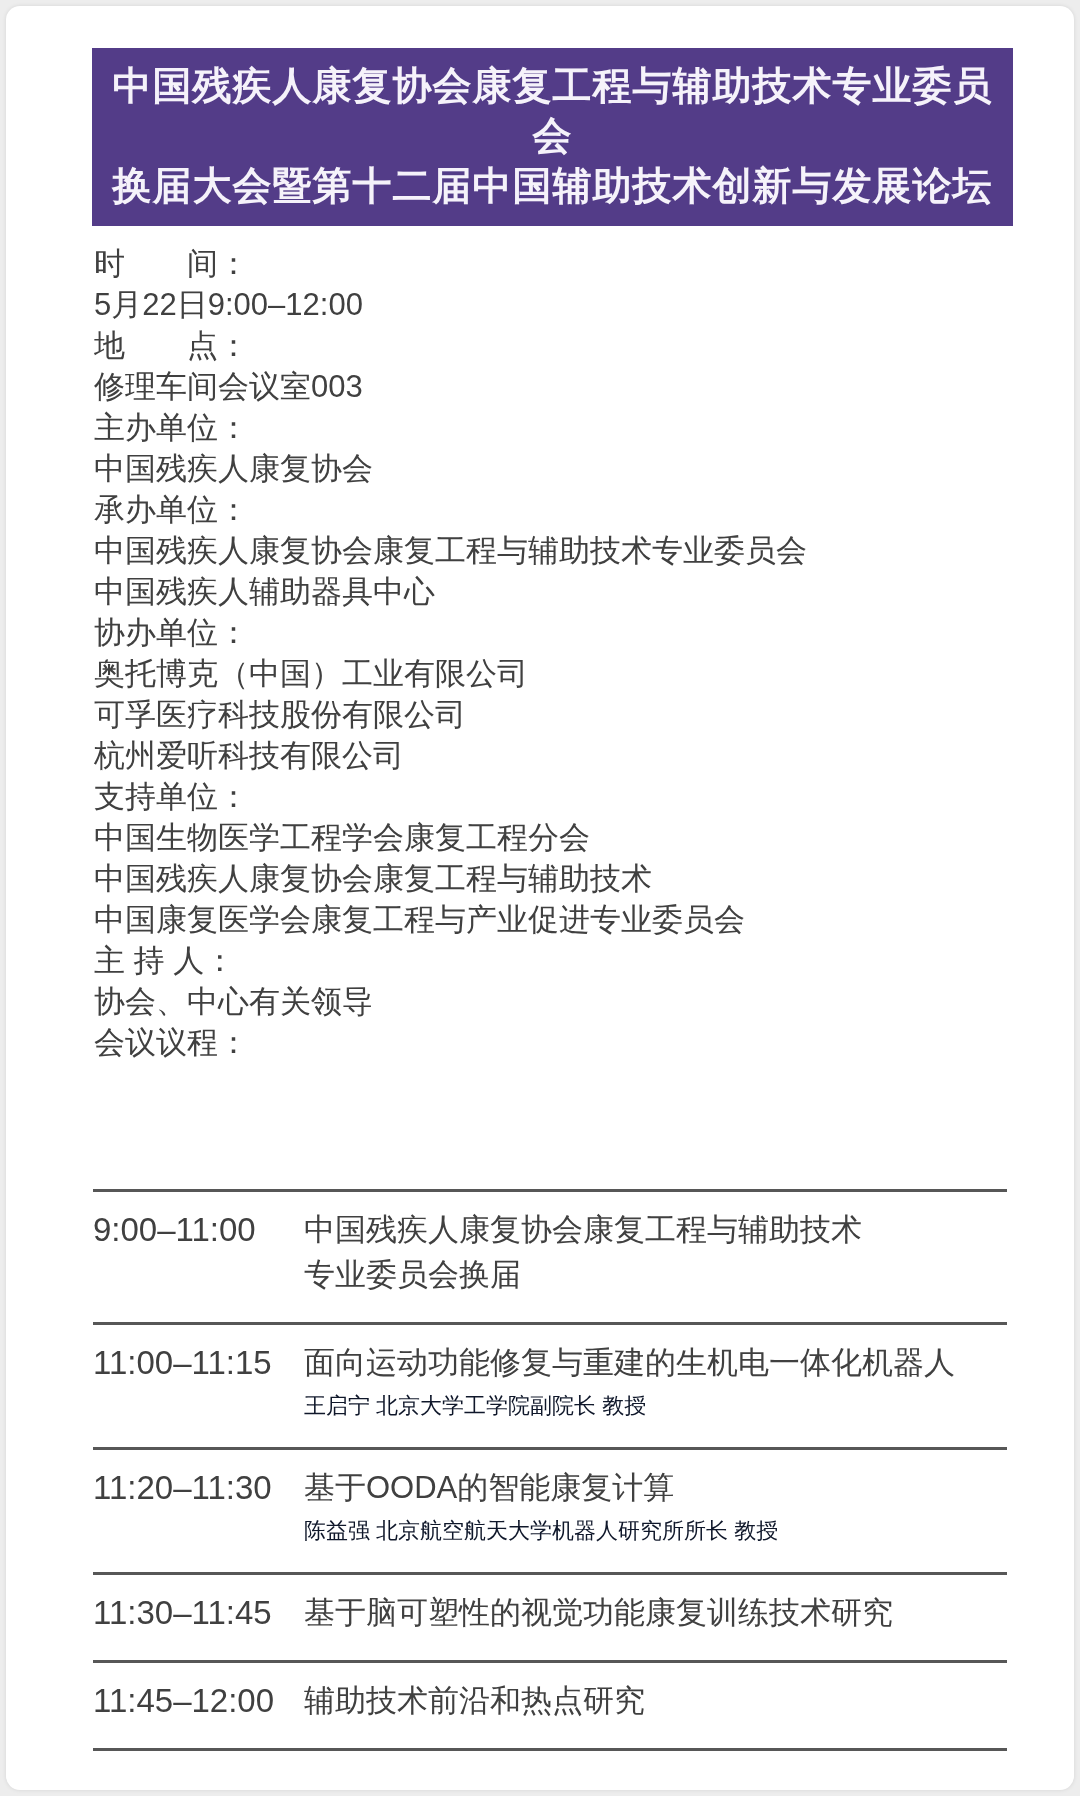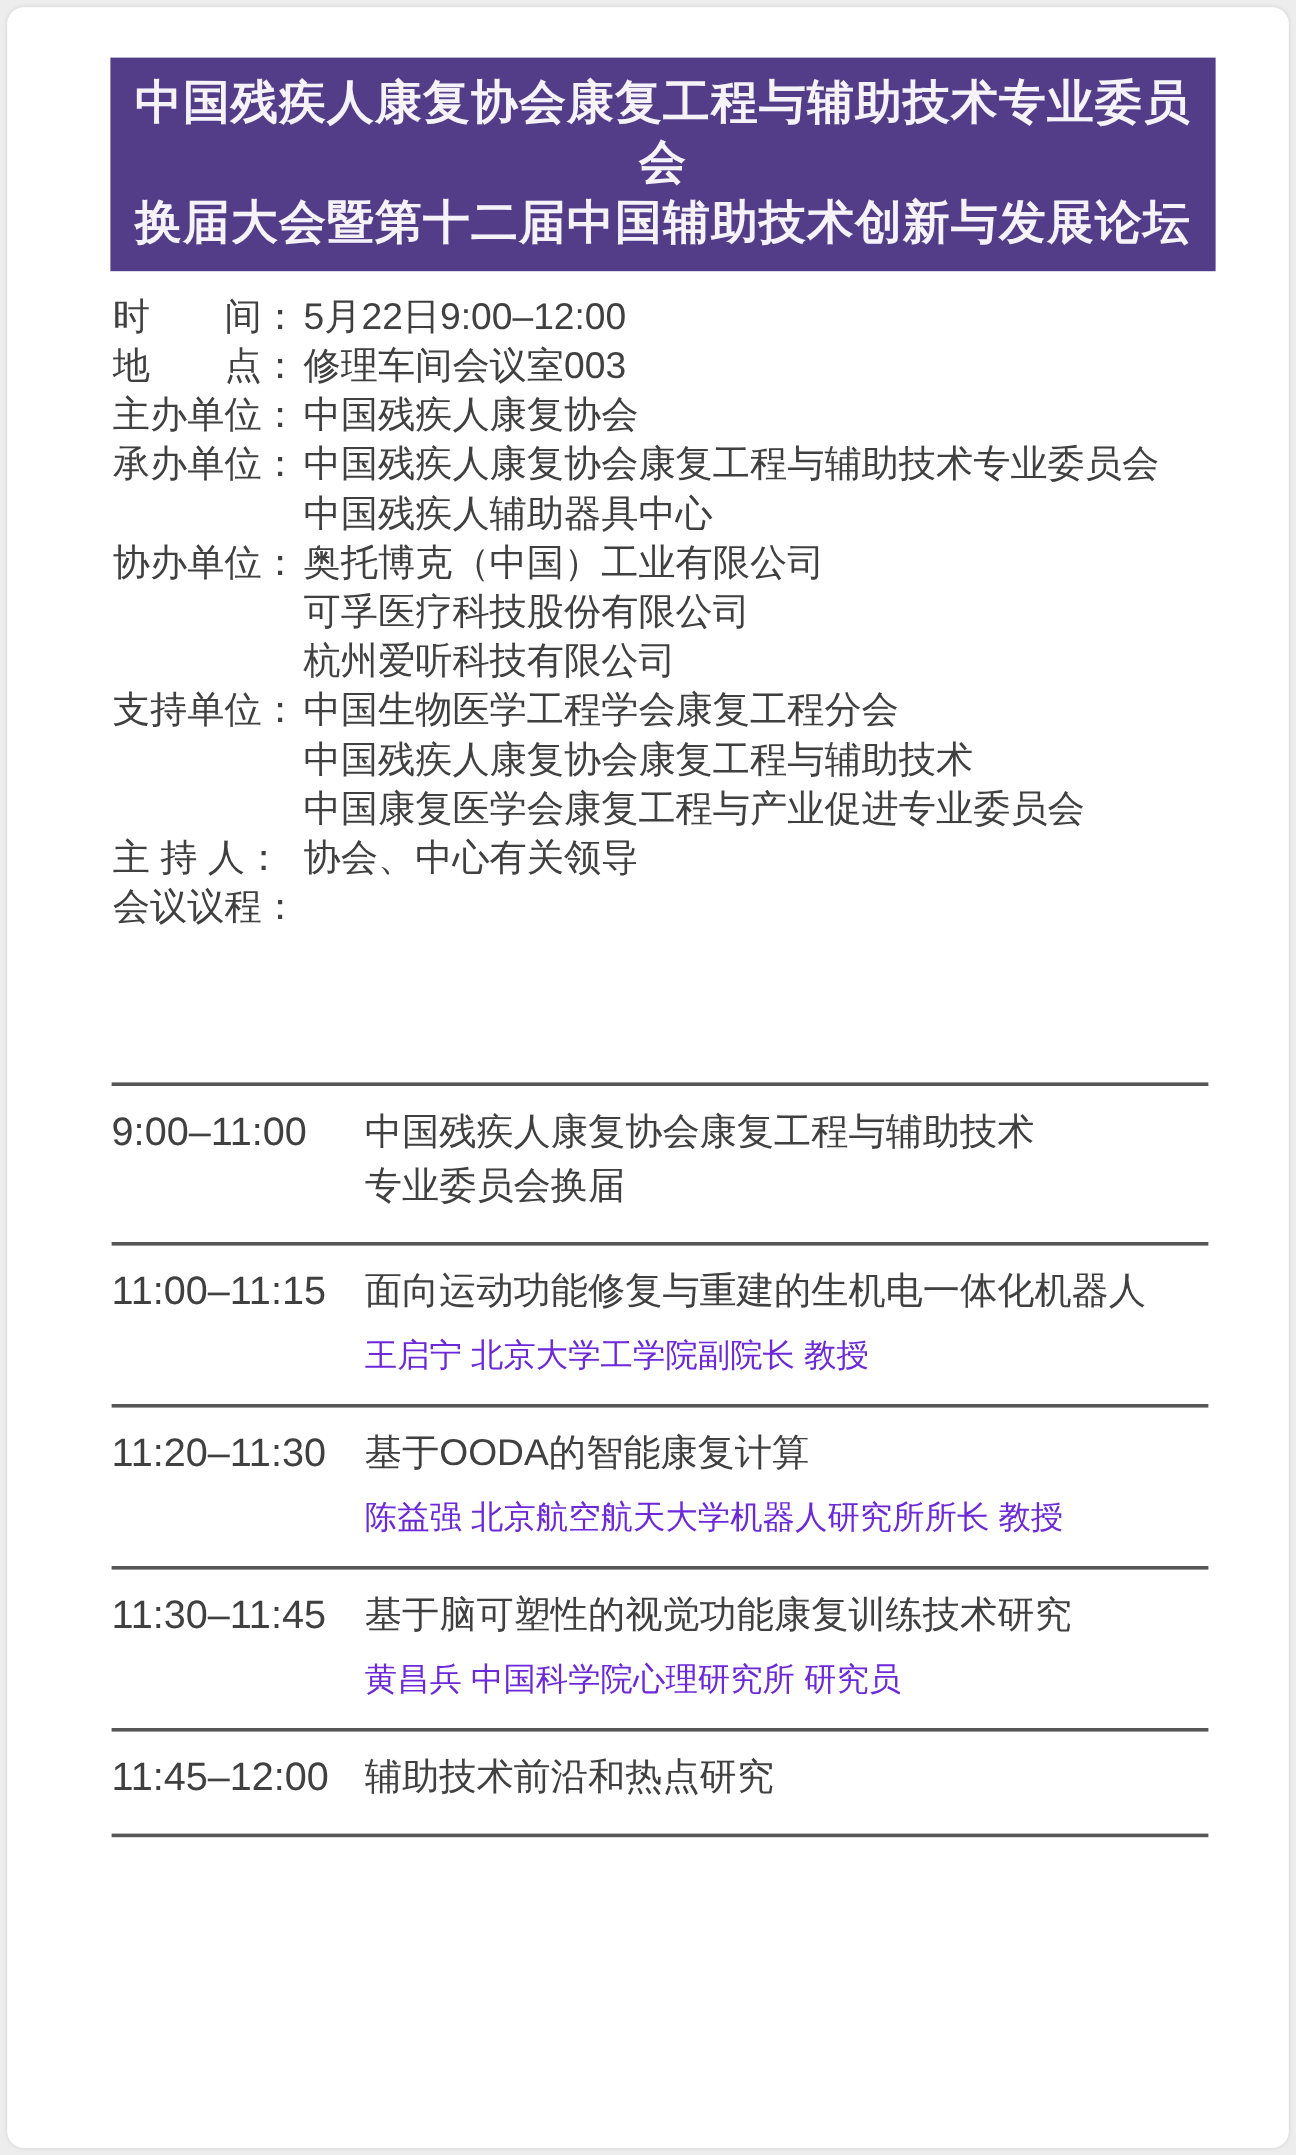--- a/index.html
+++ b/index.html
@@ -30,21 +30,21 @@
     font-size: 39px;
     font-weight: bold;
     line-height: 50px;
     letter-spacing: 1px;
   }
   
   .details {
     margin: 17px 60px 0 64px;
     font-size: 31px;
   }
-  .detail-row { display: flex; align-items: flex-start; }
+  .detail-row { display: flex; align-items: flex-start; flex-direction: column; }
   .detail-label {
     flex: none;
     width: 159px;
     line-height: 41px;
     white-space: pre;
   }
   .detail-value { flex: 1; }
   .detail-value .vline { line-height: 41px; }
   
   .agenda {
@@ -61,25 +61,25 @@
     width: 211px;
     font-size: 33px;
     line-height: 45px;
   }
   .agenda-titles { flex: 1; }
   .agenda-title-line {
     font-size: 31px;
     line-height: 45px;
   }
   .agenda-speaker {
-    margin-top: 15px;
+    margin-top: 5px;
     padding-left: 211px;
-    font-size: 27px;
+    font-size: 22px;
     line-height: 32px;
-    color: #6d28d9;
+    color: #0f172a;
   }
   .agenda-speaker:empty, .hidden { display: none; }
 </style>
 </head>
 <body>
 
 <div class="card">
 
   <div class="banner">
     <div class="line">中国残疾人康复协会康复工程与辅助技术专业委员会</div>
@@ -181,21 +181,20 @@
       <div class="agenda-speaker">陈益强 北京航空航天大学机器人研究所所长 教授</div>
     </div>
 
     <div class="agenda-item">
       <div class="agenda-main">
         <div class="agenda-time">11:30–11:45</div>
         <div class="agenda-titles">
           <div class="agenda-title-line">基于脑可塑性的视觉功能康复训练技术研究</div>
         </div>
       </div>
-      <div class="agenda-speaker">黄昌兵 中国科学院心理研究所 研究员</div>
     </div>
 
     <div class="agenda-item">
       <div class="agenda-main">
         <div class="agenda-time">11:45–12:00</div>
         <div class="agenda-titles">
           <div class="agenda-title-line">辅助技术前沿和热点研究</div>
         </div>
       </div>
     </div>

